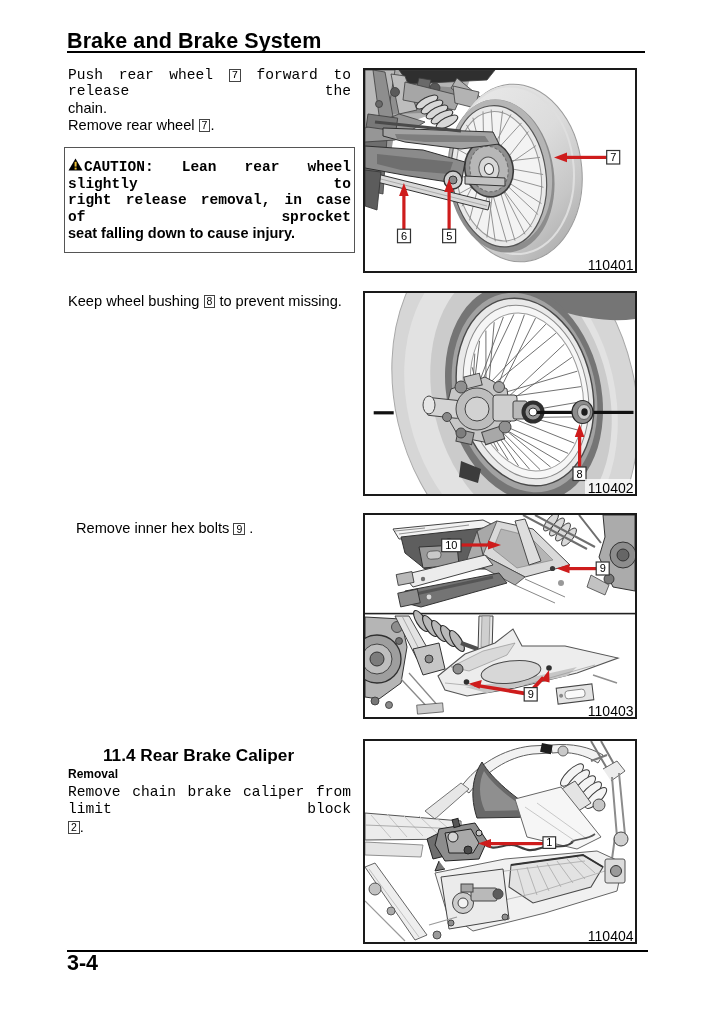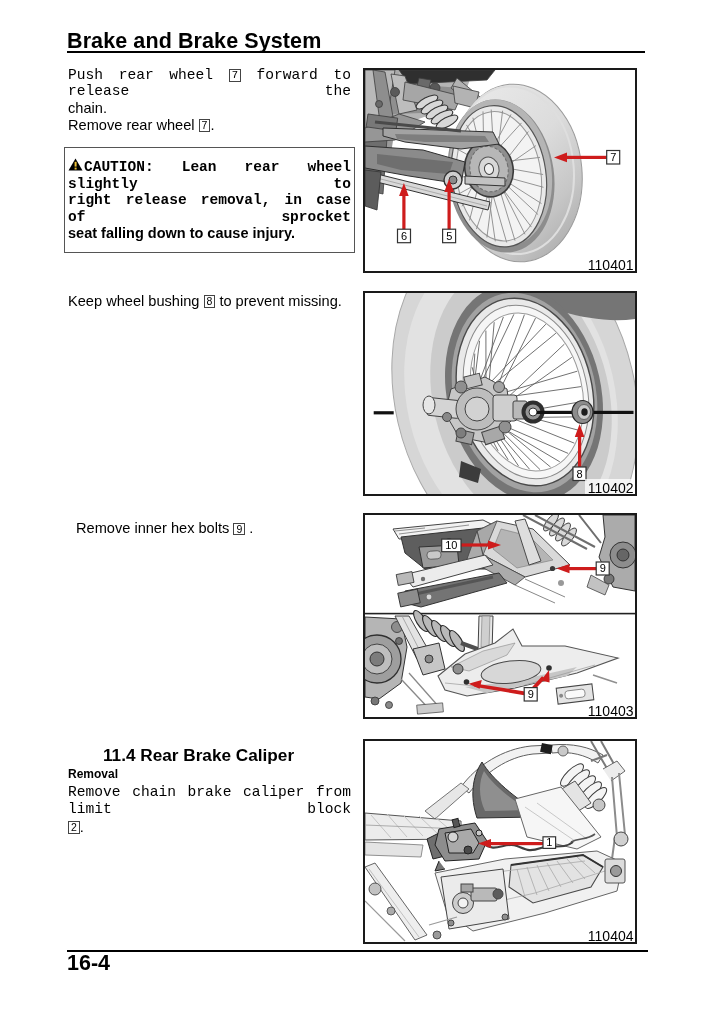--- a/index.html
+++ b/index.html
@@ -59,21 +59,21 @@
 </div>
 
 <div id="h114" class="abs">11.4 Rear Brake Caliper</div>
 <div id="hrem" class="abs">Removal</div>
 <div id="blk4" class="abs body">
   <div class="just">Remove chain brake caliper from limit block</div>
   <div><span class="nb">2</span>.</div>
 </div>
 
 <div id="botrule" class="abs"></div>
-<div id="pageno" class="abs">16-4</div>
+<div id="pageno" class="abs">3-4</div>
 
 <div id="fig1" class="fig">
     <svg width="270" height="201" viewBox="0 0 270 201">
 <defs>
 <linearGradient id="tyre1" x1="0.2" y1="0" x2="0.85" y2="1">
   <stop offset="0" stop-color="#e9e9e9"></stop>
           <stop offset="0.45" stop-color="#dcdcdc"></stop>
   <stop offset="0.75" stop-color="#c6c6c6"></stop>
           <stop offset="1" stop-color="#a9a9a9"></stop>
 </linearGradient>

